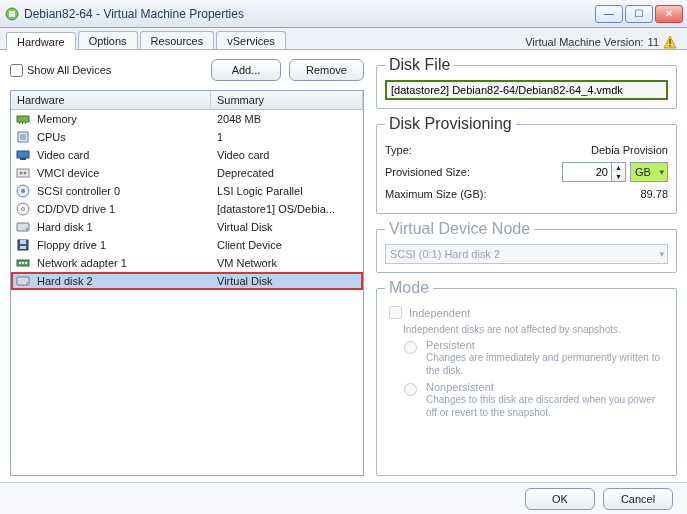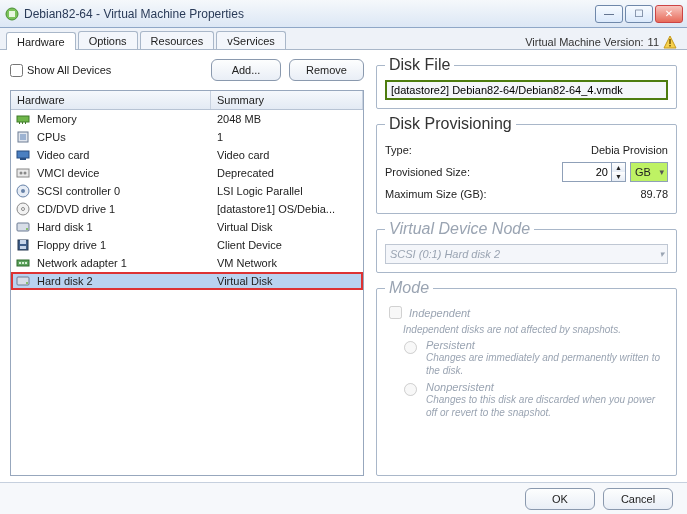--- a/index.html
+++ b/index.html
@@ -30,21 +30,21 @@
   .rows { flex:1; overflow:auto; }
   .row { display:flex; height:18px; align-items:center; font-size:11px; cursor:default; }
   .row.selected { background:#b9d3f0; }
   .row.highlight { outline:2px solid #d33; outline-offset:-2px; }
   .cellhw { width:200px; display:flex; align-items:center; gap:6px; padding-left:4px; }
   .cellsm { flex:1; padding-left:6px; }
   .dicon { width:16px; height:16px; display:flex; align-items:center; justify-content:center; }
   .rightpane { flex:1; padding:6px 10px 6px 6px; display:flex; flex-direction:column; gap:6px; }
   fieldset { border:1px solid #a9b7c9; border-radius:2px; padding:6px 8px 8px; margin:0; }
   legend { font-size:16px; padding:0 4px; color:#333; }
-  fieldset.disabled, fieldset.disabled * { color:#9aa4b2;font-style:italic; }
+  fieldset.disabled, fieldset.disabled * { color:#9aa4b2; }
   .txtinput { width:100%; height:20px; border:2px solid #4d7c0f; padding:0 4px; font-size:11px; background:#fff; }
   .txtinput[readonly] { background:#f4f6fa; }
   .kv { display:flex; align-items:center; height:22px; }
   .kv .k { flex:1; }
   .kv .v { }
   .numspin { display:flex; align-items:center; }
   .numspin input { width:50px; height:20px; border:1px solid #8fa0b8; text-align:right; padding-right:3px; font-size:11px;}
   .numspin .spin { width:14px; height:20px; border:1px solid #8fa0b8; border-left:none; display:flex; flex-direction:column; }
   .numspin .spin div { flex:1; font-size:7px; display:flex; align-items:center; justify-content:center; background:linear-gradient(#fefefe,#e6ecf5); cursor:default;}
   .unitsel { margin-left:4px; height:20px; border:1px solid #8fa0b8; background:#bef264; font-size:11px; padding:0 16px 0 4px; position:relative; display:flex; align-items:center; min-width:38px; cursor:default;}

